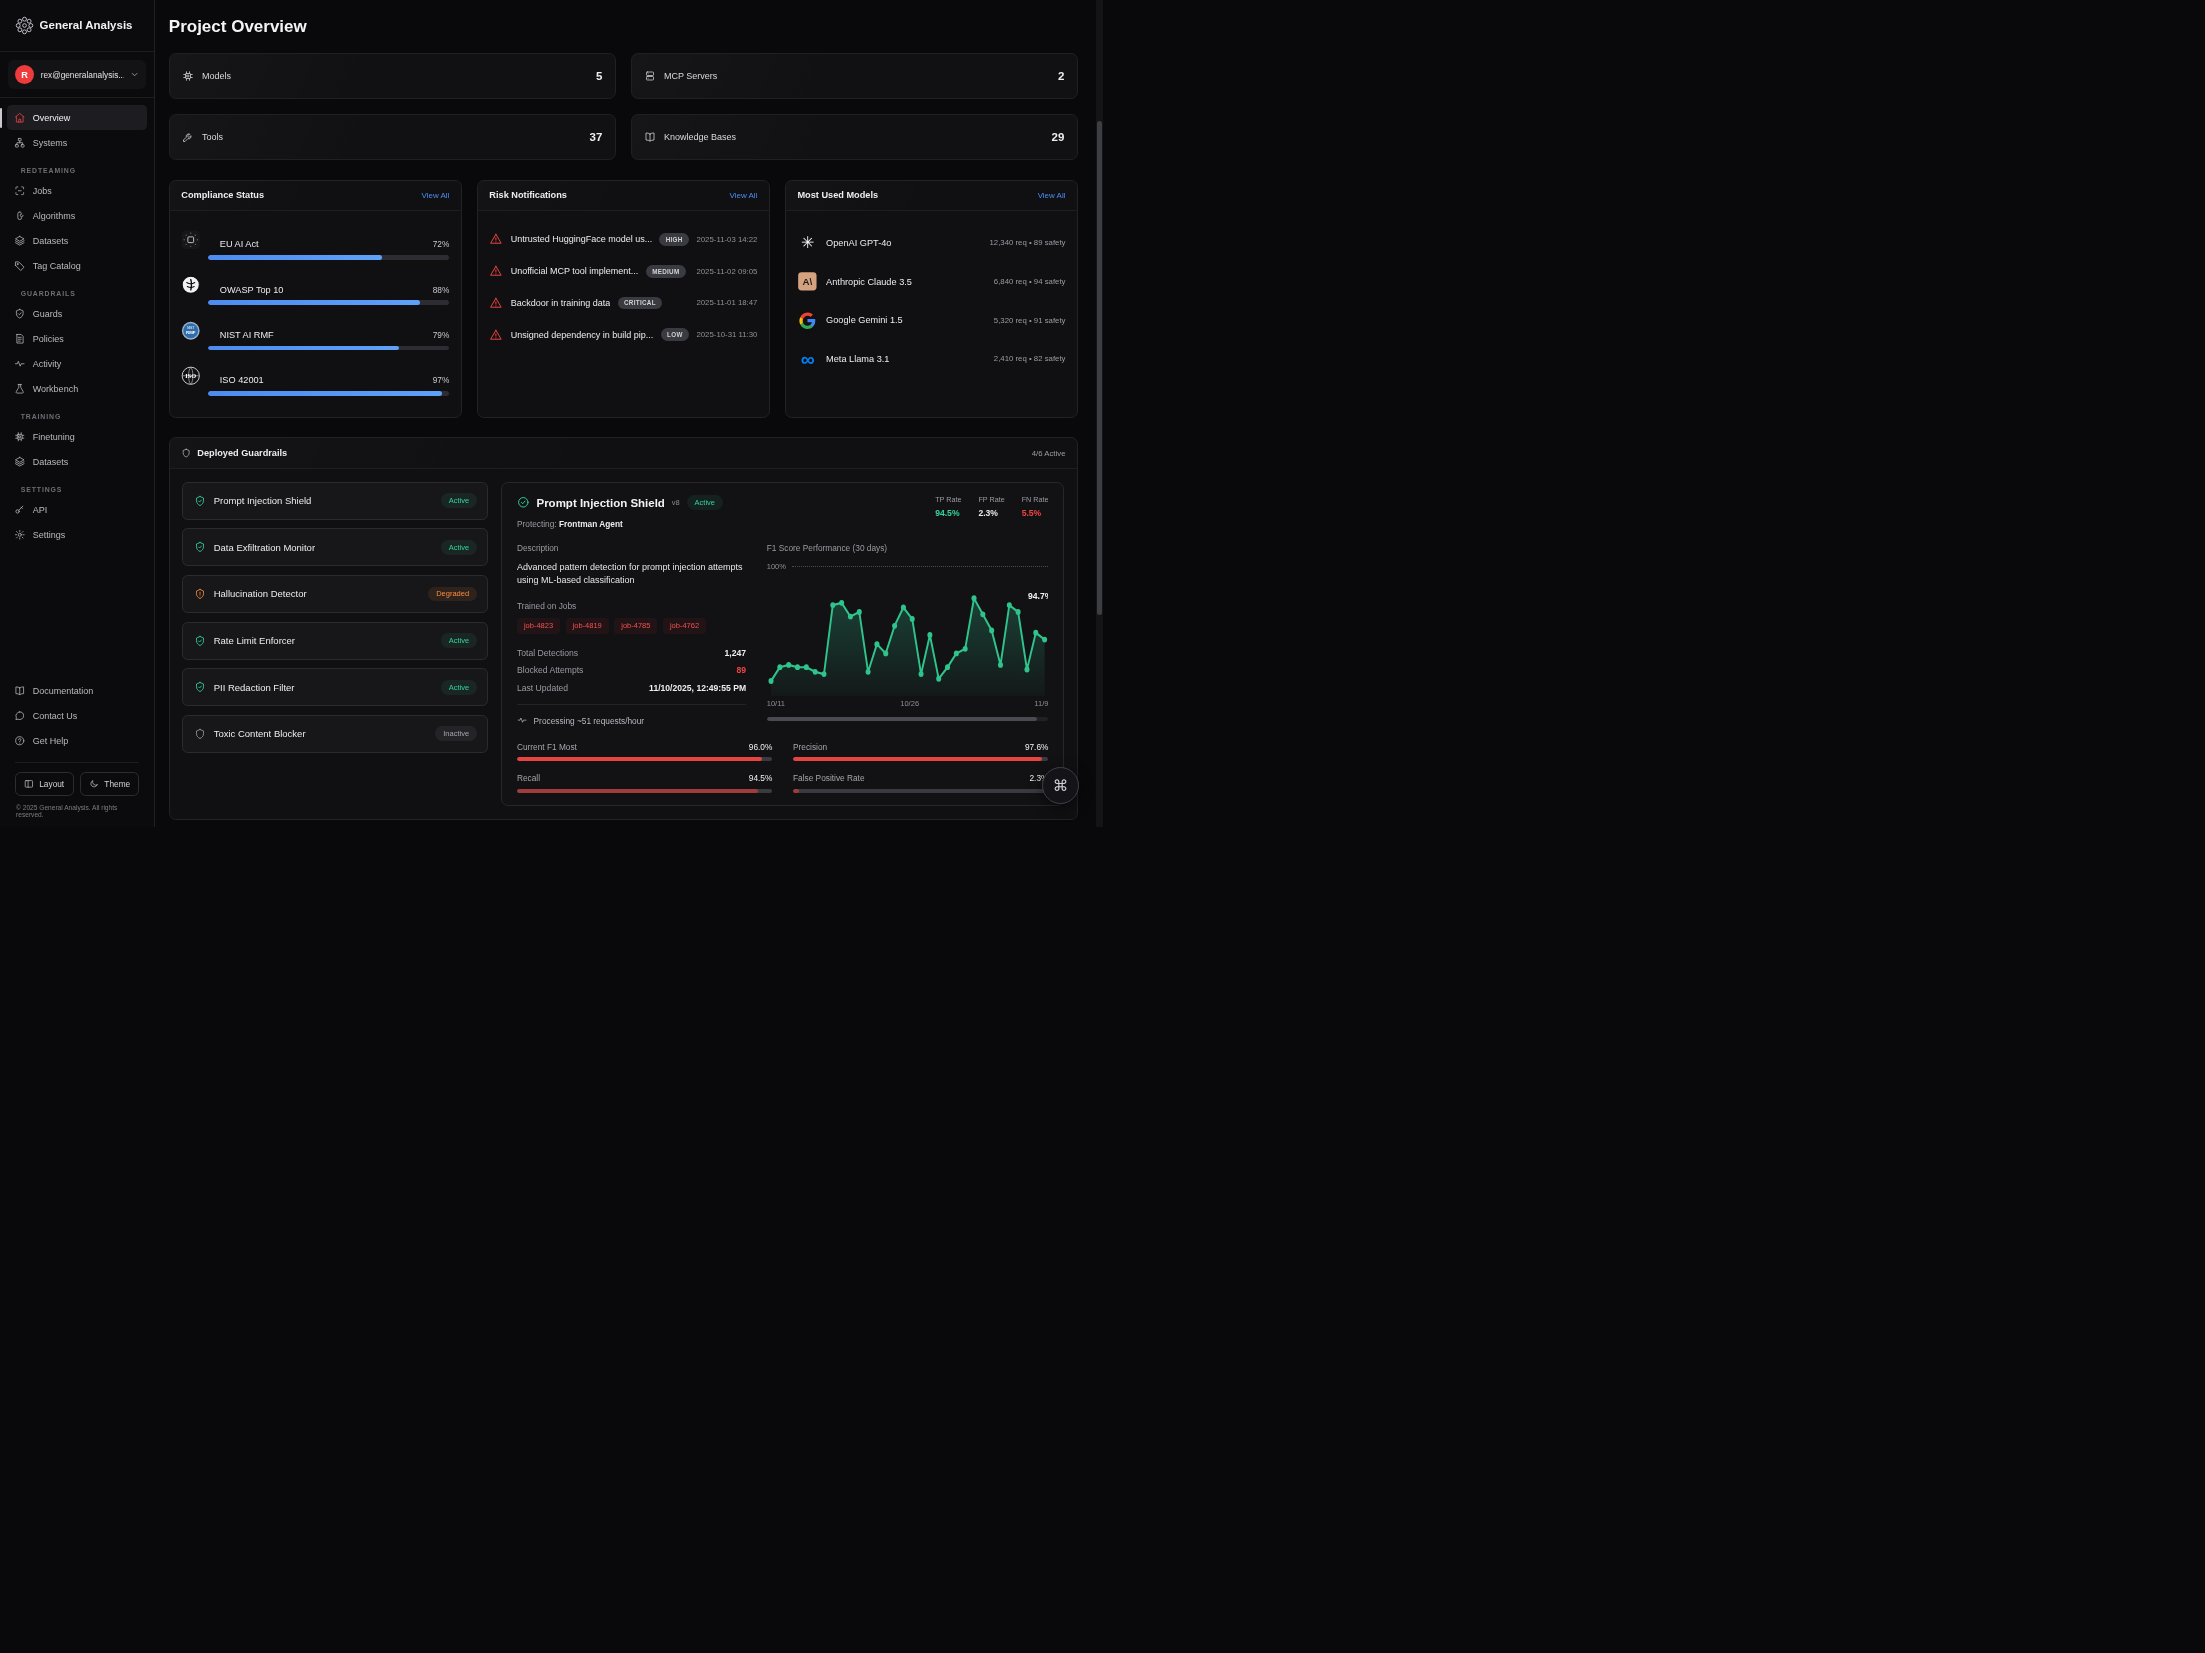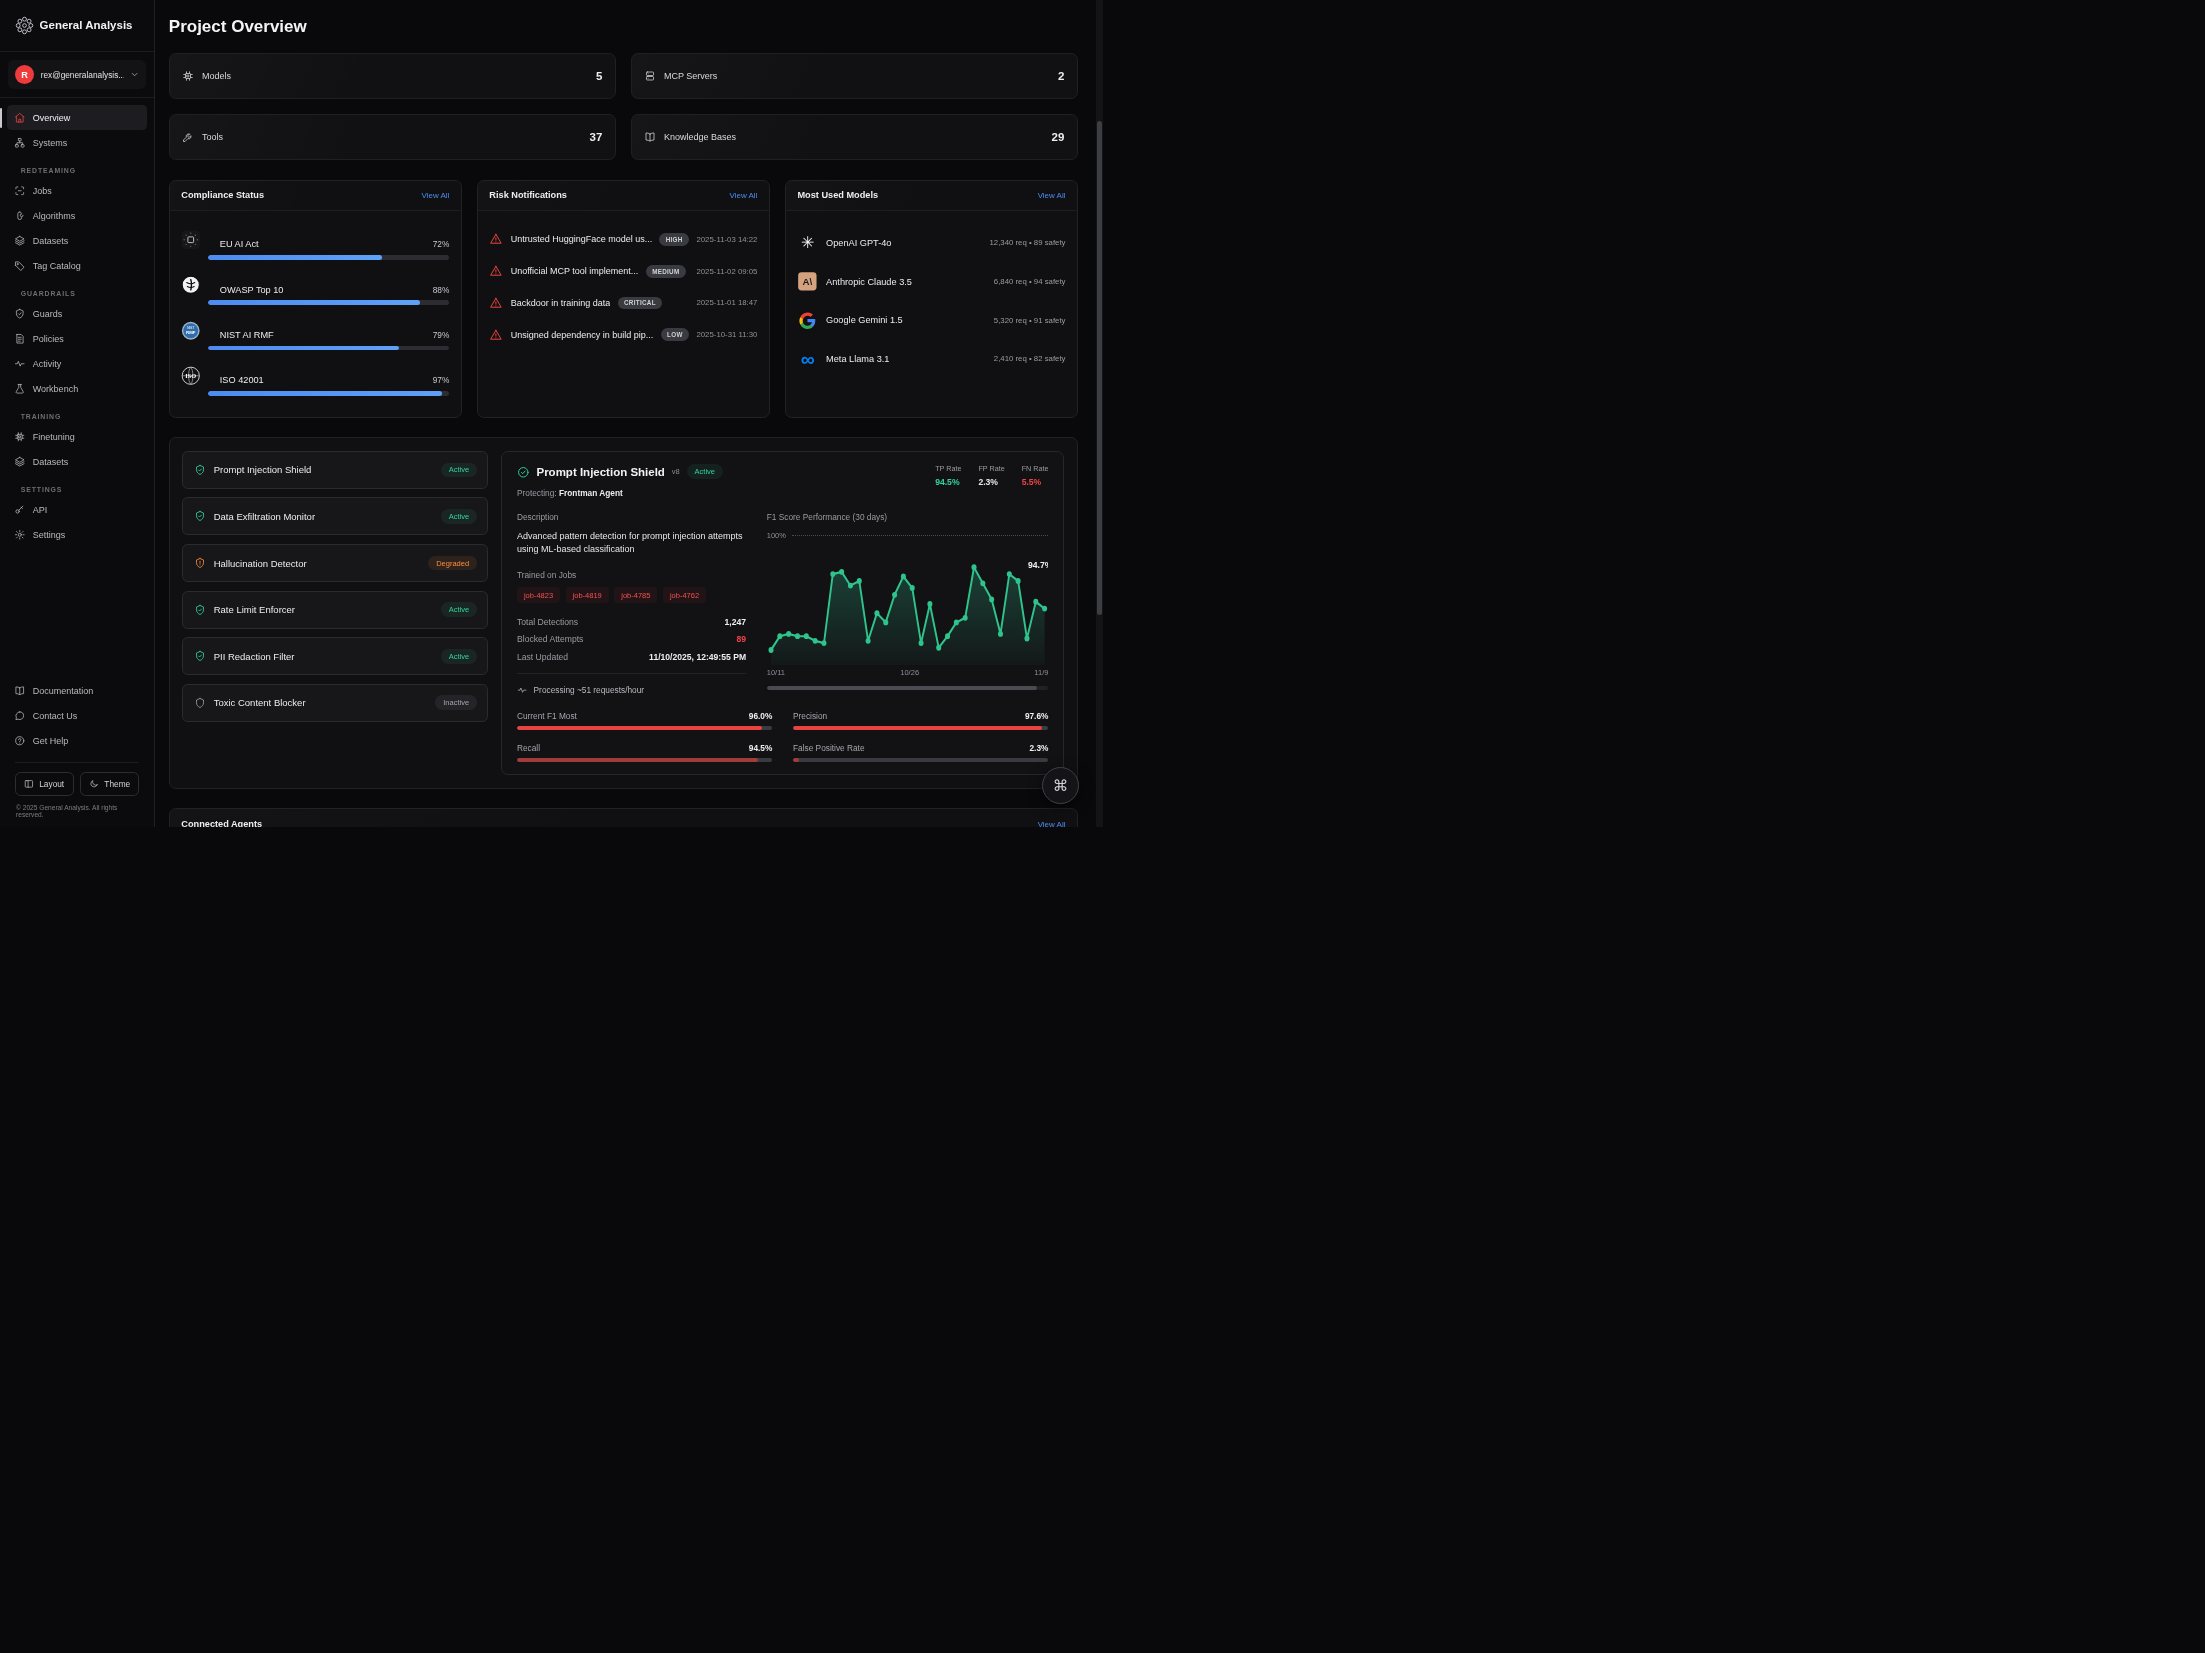--- a/index.html
+++ b/index.html
@@ -122,21 +122,21 @@
   .grid100 .dots { flex:1; border-top:1.1px dotted #4a4a53; height:0; }
   .chart-box { position:relative; height:122px; margin-top:2.3px; overflow:hidden; }
   .chart-box svg { position:absolute; inset:0; width:100%; height:100%; }
   .latest { position:absolute; top:17px; right:-4px; font-size:8.6px; font-weight:700; color:#f3f3f6; }
   .xaxis { display:flex; justify-content:space-between; font-size:7.5px; color:#8e8e96; margin-top:3.4px; }
   .hscroll { margin-top:8.6px; height:4.6px; border-radius:574px; background:#202025; overflow:hidden; cursor:pointer; }
   .hscroll > span { display:block; height:100%; border-radius:574px; background:#4a4a52; }
 
   .metrics { display:grid; grid-template-columns:1fr 1fr; column-gap:20.7px; row-gap:12.6px; margin-top:16px; }
   .metric-top { display:flex; justify-content:space-between; font-size:8.3px; }
-  .metric-top .l { color:#a5a5ad; } .metric-top .v { color:#f0f0f3; font-weight:700;margin-left:29px; }
+  .metric-top .l { color:#a5a5ad; } .metric-top .v { color:#f0f0f3; font-weight:400;margin-left:29px; }
   .mbar { margin-top:5.2px; height:4px; border-radius:574px; background:#3a3a41; overflow:hidden; }
   .mbar > span { display:block; height:100%; border-radius:574px; background:#e8433f; min-width:3.4px; }
   .mbar.mut > span { background:#a03d3a; }
 
   
   .agents-card { margin-top:19.5px; }
   .agents-body { padding:12.6px 12.6px 10.3px 12.6px; }
   .agents-row { display:flex; gap:13.8px; overflow:hidden; }
   .agent-card { width:164px; min-width:164px; height:87px; background:#121215; border:0.6px solid #26262b; border-radius:6.9px; padding:10.3px; display:flex; flex-direction:column; justify-content:space-between; cursor:pointer; }
   .agent-top { display:flex; gap:9.2px; align-items:flex-start; }
@@ -574,20 +574,29 @@
           <div class="model-row">
             <span class="model-ic" style="color:#0082fb;font-size:19.5px;font-weight:bold;line-height:0;">∞</span>
             <span class="model-name">Meta Llama 3.1</span>
             <span class="model-stats">2,410 req • 82 safety</span>
           </div>
         </div>
       </div>
     </div>
 
     <div class="card gr-card">
+      <div class="card-header">
+        <span class="card-title">
+          <svg viewBox="0 0 24 24" stroke-linecap="round" stroke-linejoin="round">
+              <path d="M12 3l7 3v5.5c0 4.6-3.2 7.9-7 9.5-3.8-1.6-7-4.9-7-9.5V6l7-3z"></path>
+            </svg>
+          <span>Deployed Guardrails</span>
+        </span>
+        <span class="muted-sum">4/6 Active</span>
+      </div>
       <div class="gr-body">
         <div class="gr-list">
           <div class="gr-item">
             <svg class="ic-green" viewBox="0 0 24 24">
                 <path d="M12 3l7 3v5.5c0 4.6-3.2 7.9-7 9.5-3.8-1.6-7-4.9-7-9.5V6l7-3z"></path>
                 <path d="m9.2 12 2 2 3.6-4"></path>
               </svg>
             <span class="gr-name">Prompt Injection Shield</span>
             <span class="pill active">Active</span>
           </div>

